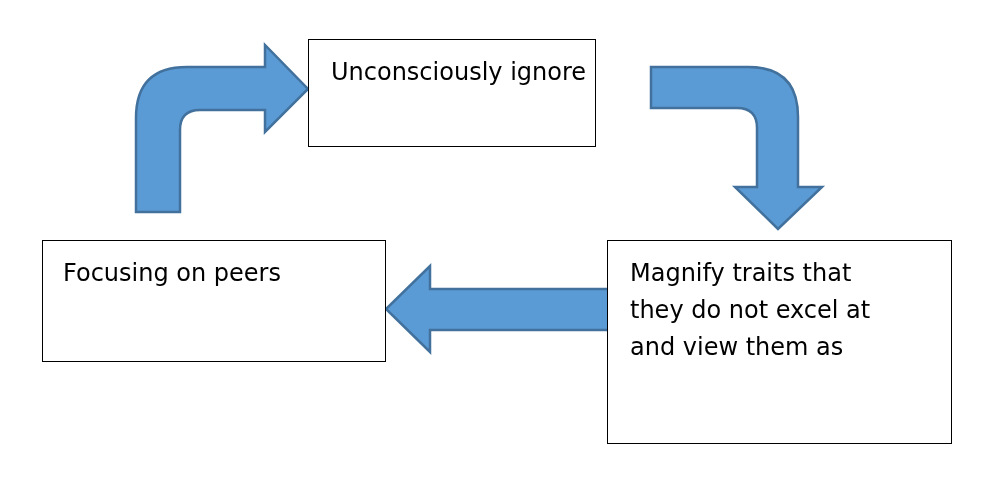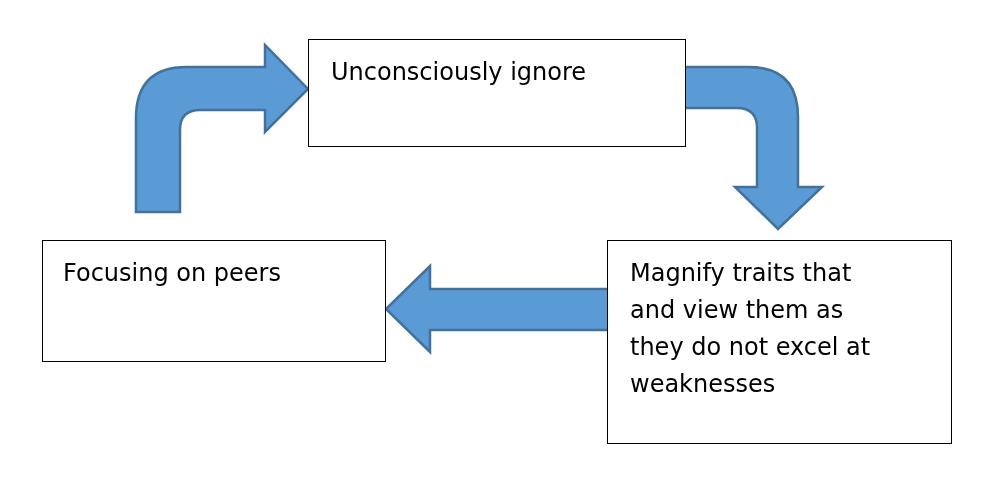--- a/index.html
+++ b/index.html
@@ -5,21 +5,21 @@
   html, body { margin: 0; padding: 0; background: #ffffff; }
   body { width: 989px; height: 494px; position: relative; overflow: hidden; }
   .canvas { position: absolute; left: 0; top: 0; width: 989px; height: 494px; }
   .box {
     position: absolute; box-sizing: border-box; background: #ffffff;
     border: 1.5px solid #000000;
     font-family: "DejaVu Sans", "Liberation Sans", sans-serif;
     font-size: 24px; line-height: 37px; color: #000000;
   }
   .box .line { display: block; white-space: nowrap; }
-  #box-top { left: 308px; top: 39px; width: 378px; height: 108px; padding: 14px 0 0 22px; }
+  #box-top { left: 308px; top: 39px; width: 288px; height: 108px; padding: 14px 0 0 22px; }
   #box-left { left: 42px; top: 240px; width: 344px; height: 122px; padding: 14px 0 16px 20px; }
   #box-right { left: 607px; top: 240px; width: 345px; height: 204px; padding: 14px 12px 0 22px; }
   svg.arrows { position: absolute; left: 0; top: 0; }
 </style>
 </head>
 <body>
 
 <div class="canvas">
 
   <svg class="arrows" width="989" height="494" viewBox="0 0 989 494">
@@ -30,22 +30,21 @@
 
     <path d="M612,289 L430,289 L430,266 L386,309 L430,352 L430,330 L612,330 Z" fill="#5b9bd5" stroke="#41719c" stroke-width="2.5" stroke-linejoin="miter"></path>
   </svg>
 
   <div class="box" id="box-top">
     <span class="line">Unconsciously ignore</span>
   </div>
 
   <div class="box" id="box-right">
     <span class="line">Magnify traits that</span>
+    <span class="line">they do not excel at</span>
     <span class="line">and view them as</span>
-    <span class="line">they do not excel at</span>
-    <span class="line">weaknesses</span>
   </div>
 
   <div class="box" id="box-left">
     <span class="line">Focusing on peers</span>
   </div>
 
 </div>
 
 </body></html>

